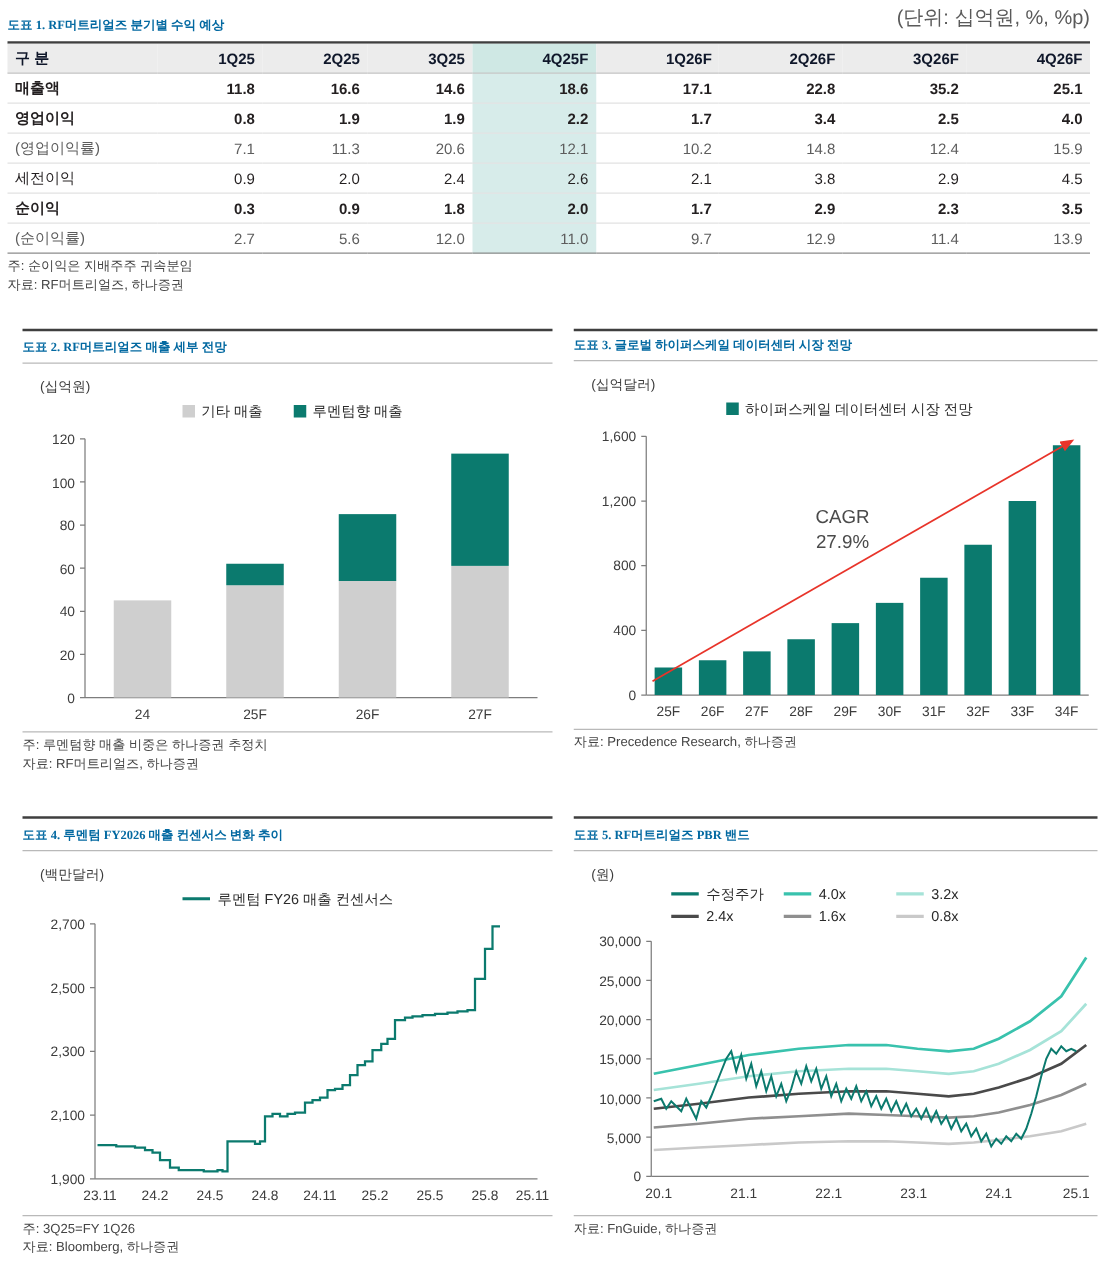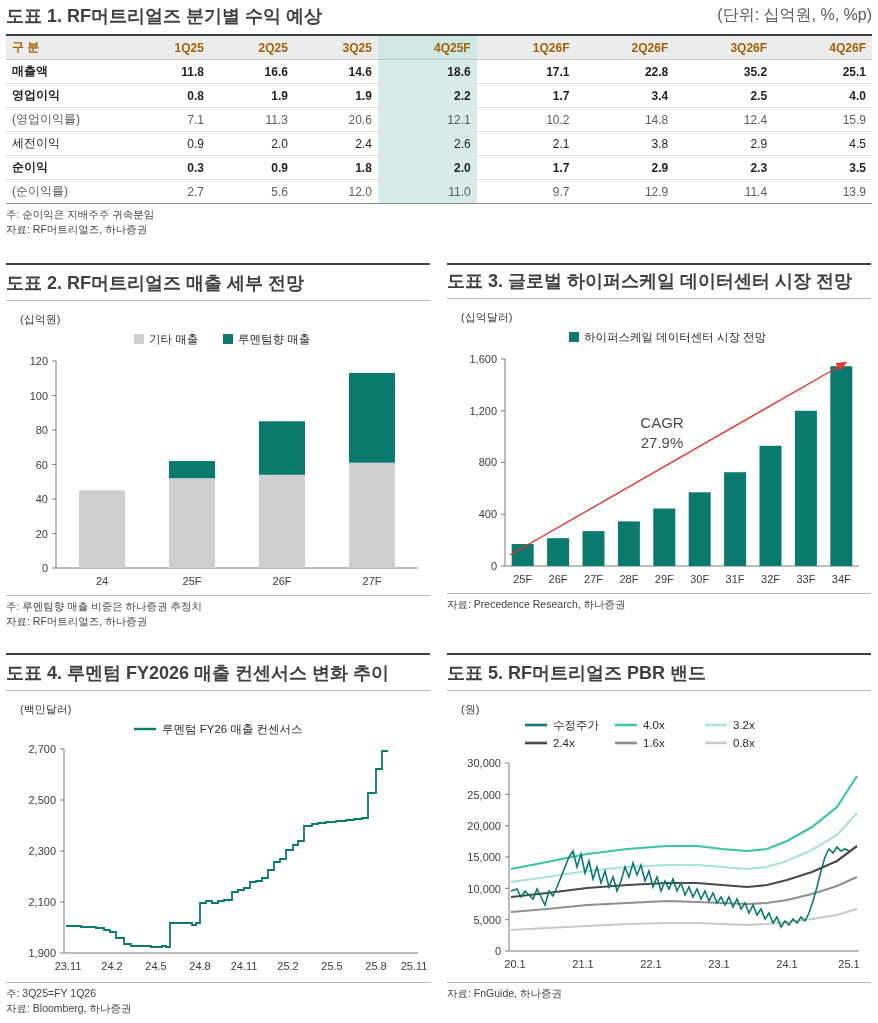--- a/index.html
+++ b/index.html
@@ -9,54 +9,55 @@
     background: #ffffff;
     font-family: "Liberation Sans", sans-serif;
     color: #231f20;
     font-size: 12px;
     position: relative;
   }
   .page { position: relative; width: 878px; height: 1023px; padding: 0 6px; }
 
   
   .fig-title {
-    font-size: 18px;
+    font-size: 10px;
     font-weight: bold;
-    color: #404040;
+    color: #0369a1;
     padding-bottom: 5px;
+    font-family: Liberation Serif, serif;
   }
   .rule-top { border-top: 2px solid #3f3f3f; }
   .rule-bot { border-bottom: 1px solid #b9b9b9; }
 
   .unit-note {
     font-size: 16px; color: #5a5a5a; text-align: right;
   }
 
   .src {
     font-size: 10.5px; color: #444; margin-top: 3px; line-height: 1.45;
   }
 
   
   #fig1 { position:absolute; left:6px; top:4px; width: 866px; }
   #fig1 .hdrline { display:flex; align-items:flex-end; justify-content:space-between;
                    border-bottom: 2px solid #3f3f3f; padding-bottom:4px;}
   table.t1 { border-collapse: collapse; width: 100%; font-size: 12px; margin-top: 0px;}
   table.t1 th, table.t1 td { padding: 3px 6px; text-align: right; }
-  table.t1 thead th { background:#ececec; font-weight:bold; color:#a16207; border-bottom:1px solid #c6c6c6;}
+  table.t1 thead th { background:#ececec; font-weight:bold; color:#0f172a; border-bottom:1px solid #c6c6c6;}
   table.t1 thead th.first { text-align:left; }
   table.t1 td.first { text-align:left; }
   table.t1 tbody tr td { border-bottom: 1px solid #e2e2e2; }
   table.t1 tbody tr:last-child td { border-bottom: 1px solid #8c8c8c; }
   .bold { font-weight: bold; }
   .sub { color:#5d5d5d; }
   .hl { background: #d7ecea; }
   .hlhdr { background:#cfe8e4 !important; }
 
   
-  .block { position:absolute; }
+  .block { position:absolute;margin-left:12px; }
   .axis-label { font-size: 11px; fill:#3c3c3c; }
 
   svg text { font-family: "Liberation Sans", sans-serif; }
 </style>
 </head>
 <body>
 
 <div class="page">
 
   <div id="fig1">

